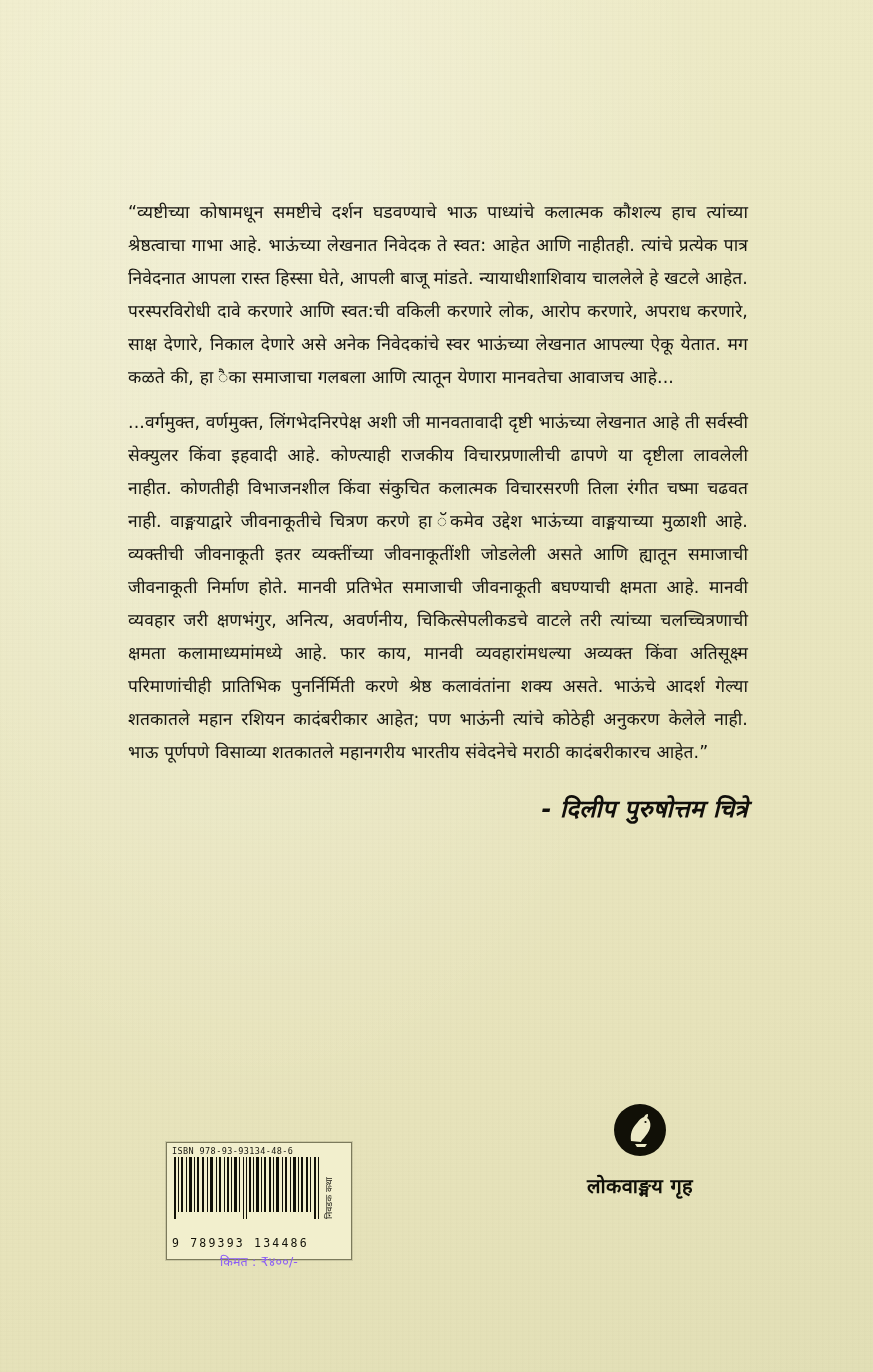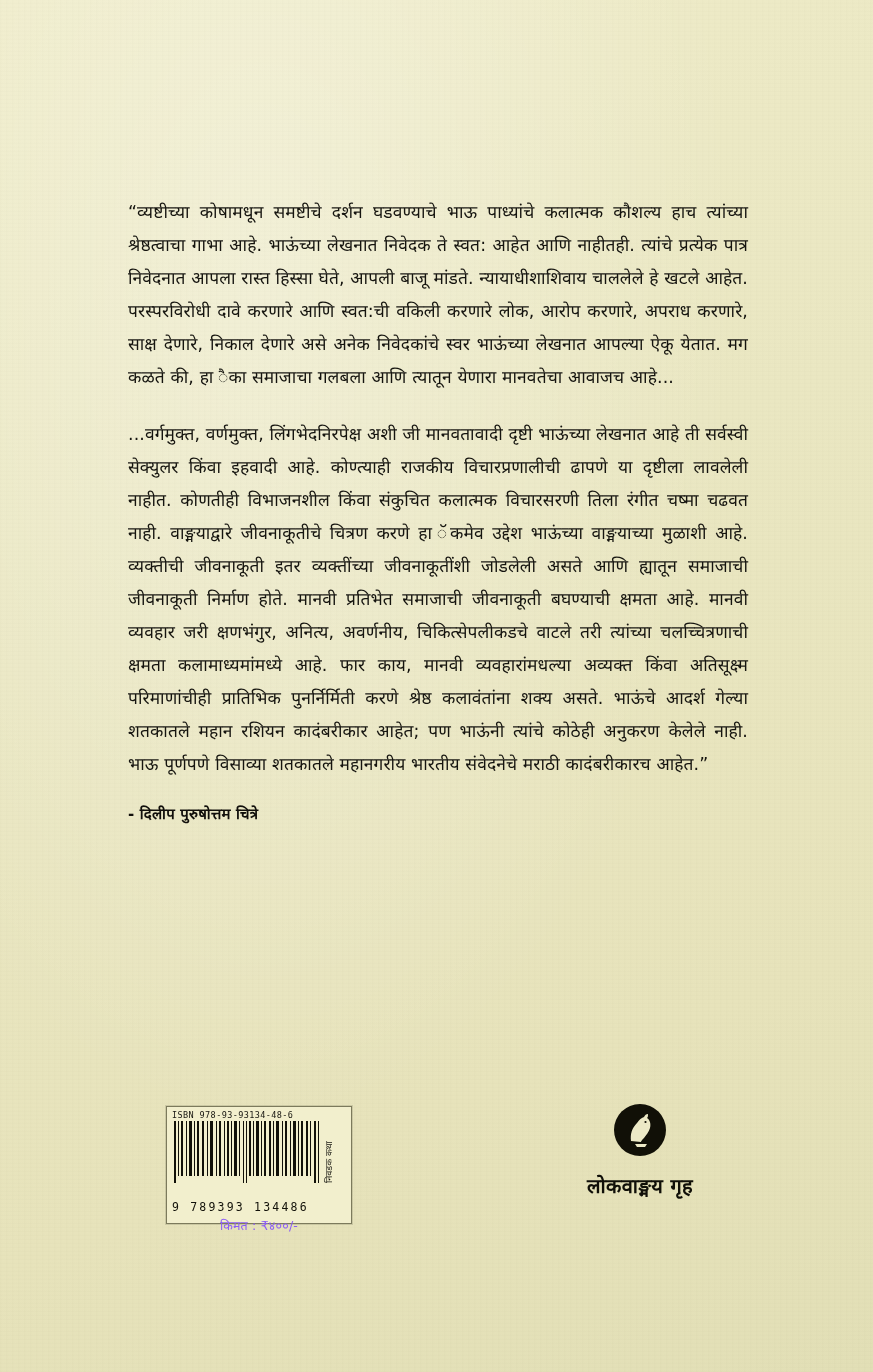--- a/index.html
+++ b/index.html
@@ -39,36 +39,37 @@
     font-family: "DejaVu Sans", sans-serif;
     font-size: 17.4px;
     line-height: 33px;
     color: #15140f;
     text-align: justify;
     text-justify: inter-word;
     margin: 0 0 4px 0;
     letter-spacing: 0.1px;
   }
   .quote-para.second {
-    margin-top: 24px;
+    margin-top: 12px;
   }
   .attribution {
     margin-top: 22px;
-    text-align: left;
-    font-size: 15px;
+    text-align: right;
+    font-size: 24px;
     font-weight: bold;
     color: #110f0b;
     letter-spacing: 0.2px;
+    font-style: italic;
   }
 
   
   .barcode-block {
     position: absolute;
     left: 166px;
-    top: 1106px;
+    top: 1142px;
     width: 186px;
     height: 118px;
     background: #f2efcd;
     border: 1px solid #7c7a5c;
     box-shadow: 0 0 0 1px rgba(120,118,90,0.25);
     box-sizing: border-box;
     padding: 3px 5px 2px 5px;
   }
   .isbn-text {
     font-family: "DejaVu Sans Mono", monospace;

